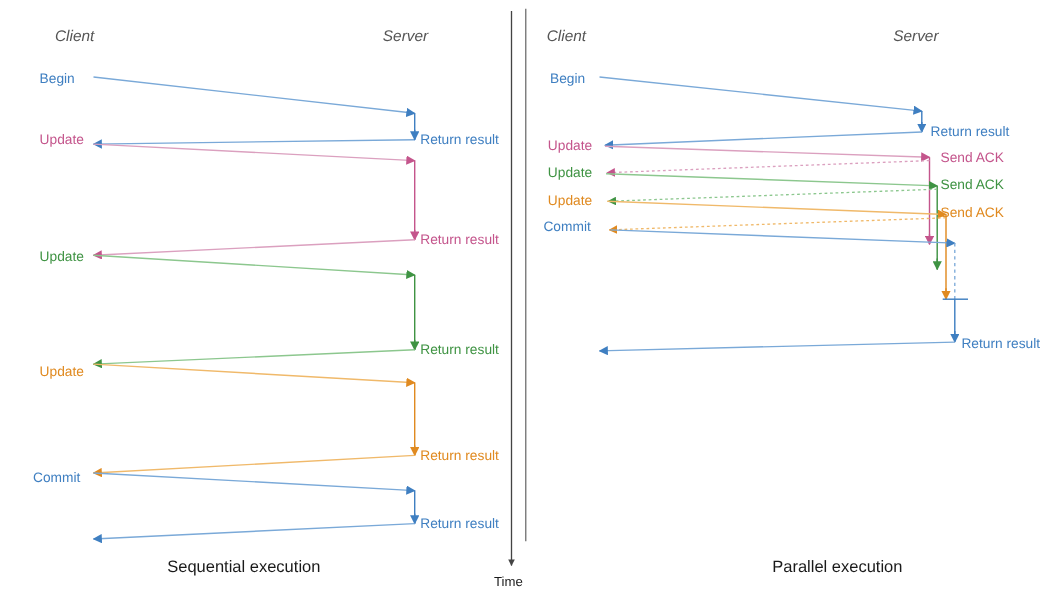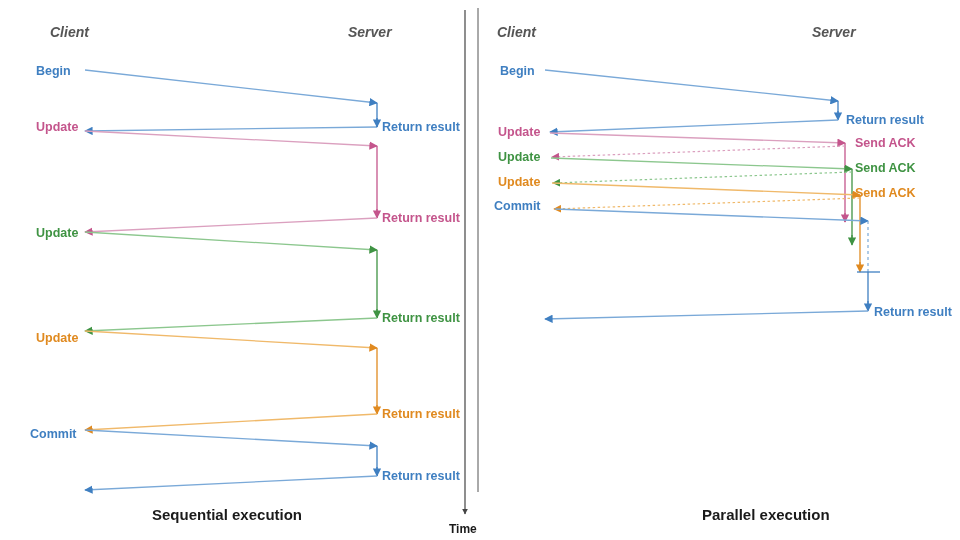--- a/index.html
+++ b/index.html
@@ -2,21 +2,21 @@
 <html><head>
 <meta charset="utf-8">
 <title>Sequential vs Parallel execution</title>
 <style>
   html,body{margin:0;padding:0;}
   body{
     width:960px;height:540px;background:#ffffff;
     font-family:"Liberation Sans", sans-serif;
     overflow:hidden;position:relative;
   }
-  #stage{position:absolute;left:0;top:0;width:960px;height:540px;font-weight:bold;}
+  #stage{position:absolute;left:0;top:0;width:960px;height:540px;}
   svg{display:block;}
   .actor{font-style:italic;font-size:14px;fill:#555555;}
   .msg{font-size:12.5px;}
   .caption{font-size:15px;fill:#1a1a1a;}
   .timelbl{font-size:12px;fill:#1a1a1a;}
   .divider{stroke:#555555;stroke-width:1;}
   .axis{stroke:#444444;stroke-width:1.2;fill:none;}
 </style>
 </head>
 <body>

